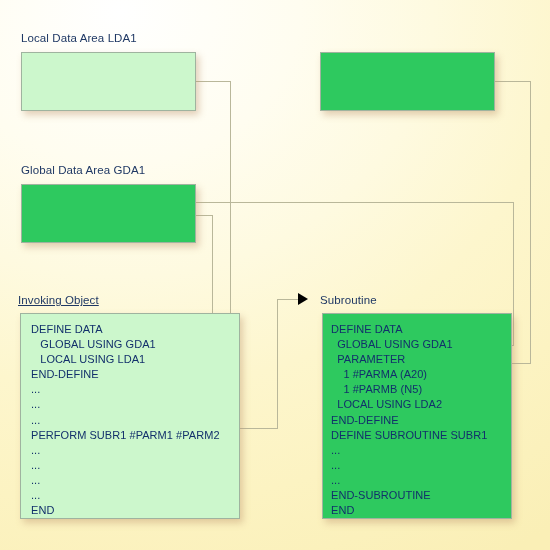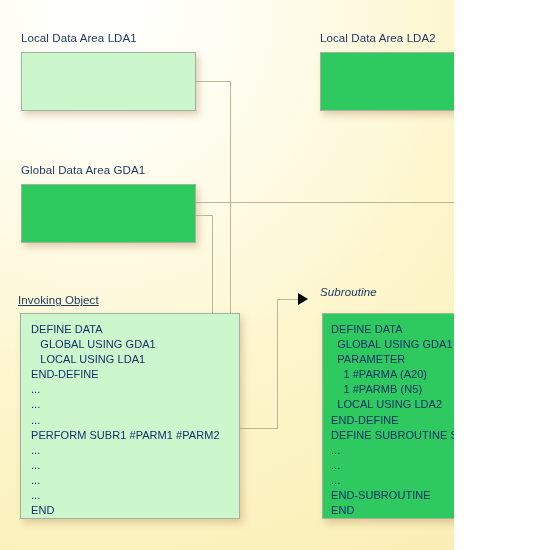--- a/index.html
+++ b/index.html
@@ -3,21 +3,21 @@
 <meta charset="utf-8">
 <style>
   html,body{margin:0;padding:0;}
   body{
     width:550px;height:550px;
     font-family:"Liberation Sans","DejaVu Sans",sans-serif;
     overflow:hidden;
   }
   #canvas{
     position:relative;
-    width:454px;height:550px;
+    width:550px;height:550px;
     background:
       radial-gradient(ellipse 135% 115% at 22% 2%,
         #ffffff 0%,
         #fffdf0 24%,
         #fefae0 42%,
         #fdf6cd 60%,
         #fcf3c2 78%,
         #faefb6 100%);
     overflow:hidden;
   }
@@ -84,21 +84,20 @@
   <div class="line h" style="left:453px; top:363px; width:78px;"></div>
 
   <div class="line h" style="left:240px; top:428px; width:38px;"></div>
   <div class="line v" style="left:277px; top:299px; height:130px;"></div>
   <div class="line h" style="left:277px; top:299px; width:22px;"></div>
   <div class="arrow" style="left:298px; top:293px;"></div>
 
   <div class="caption" style="left:21px; top:32px;">Local Data Area LDA1</div>
   <div class="box lightgreen" style="left:21px; top:52px; width:175px; height:59px;"></div>
 
-  <div class="caption" style="left:320px; top:32px;">Local Data Area LDA2</div>
   <div class="box green" style="left:320px; top:52px; width:175px; height:59px;"></div>
 
   <div class="caption" style="left:21px; top:164px;">Global Data Area GDA1</div>
   <div class="box green" style="left:21px; top:184px; width:175px; height:59px;"></div>
 
   <div class="caption" style="left:18px; top:294px;text-decoration:underline;">Invoking Object</div>
   <div class="box lightgreen" style="left:20px; top:313px; width:220px; height:206px;"></div>
   <div class="code" style="left:31px; top:322px;">DEFINE DATA
    GLOBAL USING GDA1
    LOCAL USING LDA1
@@ -106,21 +105,21 @@
 ...
 ...
 ...
 PERFORM SUBR1 #PARM1 #PARM2
 ...
 ...
 ...
 ...
 END</div>
 
-  <div class="caption" style="left:320px; top:286px;font-style:italic;">Subroutine</div>
+  <div class="caption" style="left:320px; top:294px;">Subroutine</div>
   <div class="box green" style="left:322px; top:313px; width:190px; height:206px;"></div>
   <div class="code" style="left:331px; top:322px;">DEFINE DATA
   GLOBAL USING GDA1
   PARAMETER
     1 #PARMA (A20)
     1 #PARMB (N5)
   LOCAL USING LDA2
 END-DEFINE
 DEFINE SUBROUTINE SUBR1
 ...

